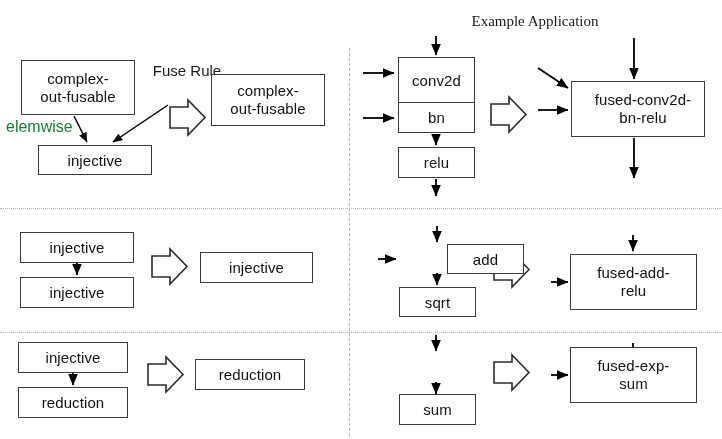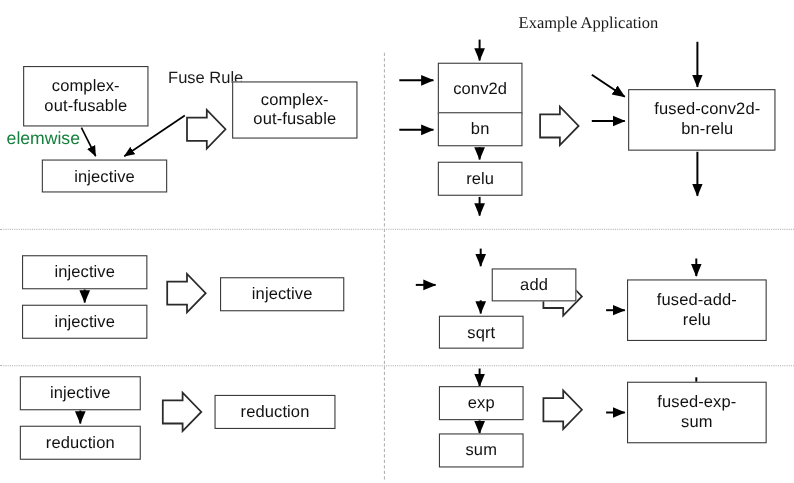--- a/index.html
+++ b/index.html
@@ -181,23 +181,20 @@
   <div class="node" style="left:18px; top:342px; width:110px; height:31px;">
     <span>injective</span>
   </div>
   <div class="node" style="left:18px; top:387px; width:110px; height:31px;">
     <span>reduction</span>
   </div>
   <div class="node" style="left:195px; top:359px; width:110px; height:31px;">
     <span>reduction</span>
   </div>
 
-  <div class="node" style="left:399px; top:351px; width:77px; height:31px;">
-    <span>exp</span>
-  </div>
   <div class="node" style="left:399px; top:394px; width:77px; height:31px;">
     <span>sum</span>
   </div>
   <div class="node two-line" style="left:570px; top:347px; width:127px; height:56px;">
     <span style="white-space:pre-line;text-align:center;">fused-exp-
 sum</span>
   </div>
 
 </div>
 

